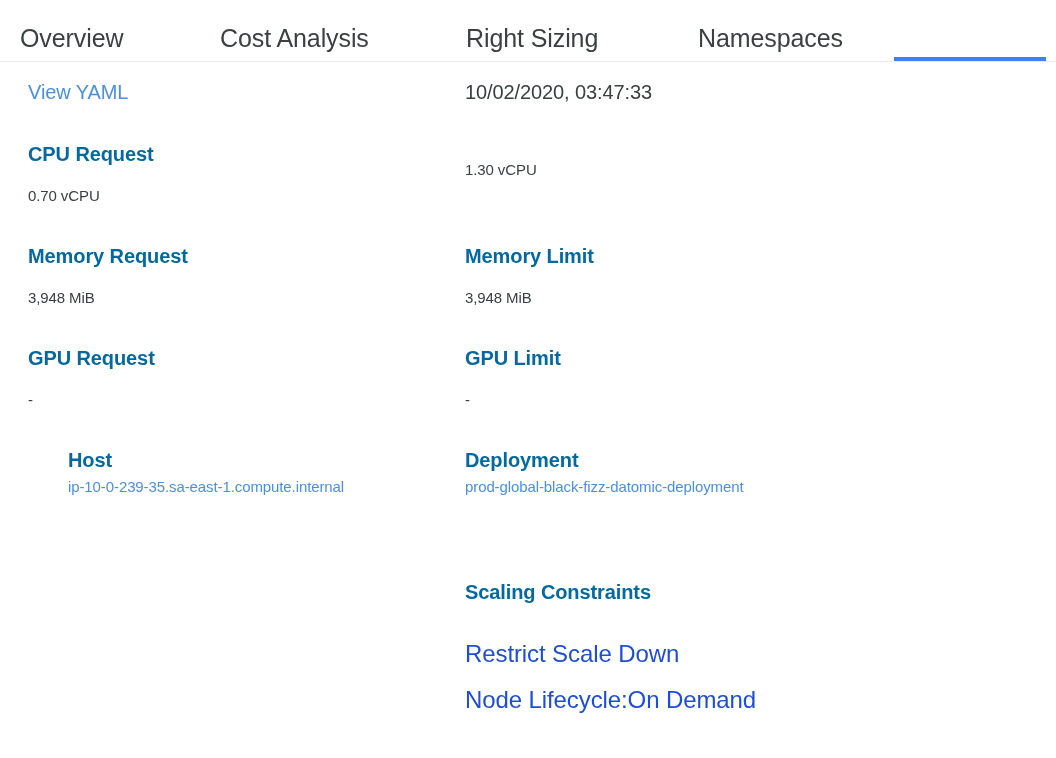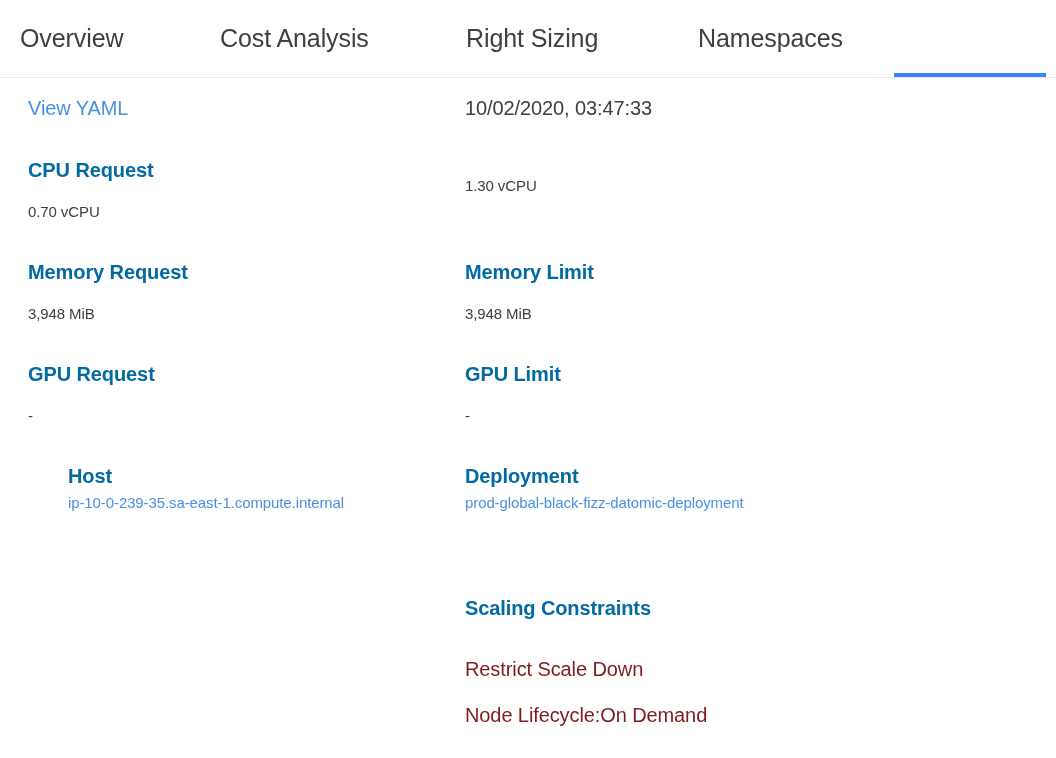--- a/index.html
+++ b/index.html
@@ -12,21 +12,21 @@
     width: 1056px;
     height: 758px;
     font-family: "Liberation Sans", sans-serif;
     color: #3c4043;
     overflow: hidden;
   }
 
   
   .tabbar {
     position: relative;
-    height: 78px;
+    height: 62px;
     border-bottom: 1px solid #e8eaed;
     box-sizing: border-box;
   }
   .tab {
     position: absolute;
     top: 0;
     height: 77px;
     display: flex;
     align-items: center;
     font-size: 25px;
@@ -103,23 +103,23 @@
     position: absolute;
     font-size: 20px;
     font-weight: 400;
     color: #3c4043;
     line-height: 27px;
     letter-spacing: -0.1px;
     white-space: nowrap;
   }
   .constraint-line {
     position: absolute;
-    font-size: 20px;
+    font-size: 24px;
     font-weight: 400;
-    color: #7f1d1d;
+    color: #1d4ed8;
     line-height: 27px;
     letter-spacing: -0.1px;
     white-space: nowrap;
   }
 </style>
 </head>
 <body>
 
 <div class="tabbar">
   <div class="tab" style="left:20px;">Overview</div>

